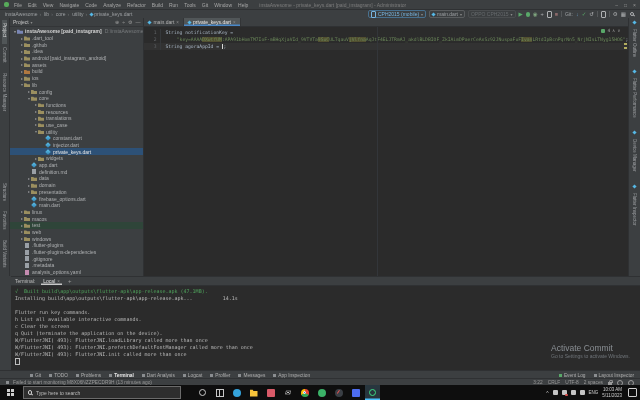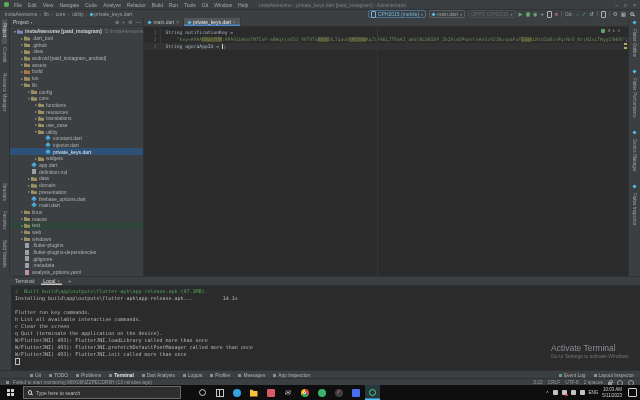--- a/index.html
+++ b/index.html
@@ -676,21 +676,21 @@
 
         <div class="term-line"><span>W/FlutterJNI( 493): FlutterJNI.loadLibrary called more than once</span></div>
 
         <div class="term-line"><span>W/FlutterJNI( 493): FlutterJNI.prefetchDefaultFontManager called more than once</span></div>
 
         <div class="term-line"><span>W/FlutterJNI( 493): FlutterJNI.init called more than once</span></div>
 
       <div class="term-line"><span class="term-caret"></span></div>
     </div>
     <div class="watermark">
-      <div class="wm1">Activate Terminal</div>
+      <div class="wm1">Activate Commit</div>
       <div class="wm2">Go to Settings to activate Windows.</div>
     </div>
   </div>
 
   <div class="bbar">
 
       <span class="bitem">
         <span class="b-ic"></span>
         <span>Git</span>
       </span>

